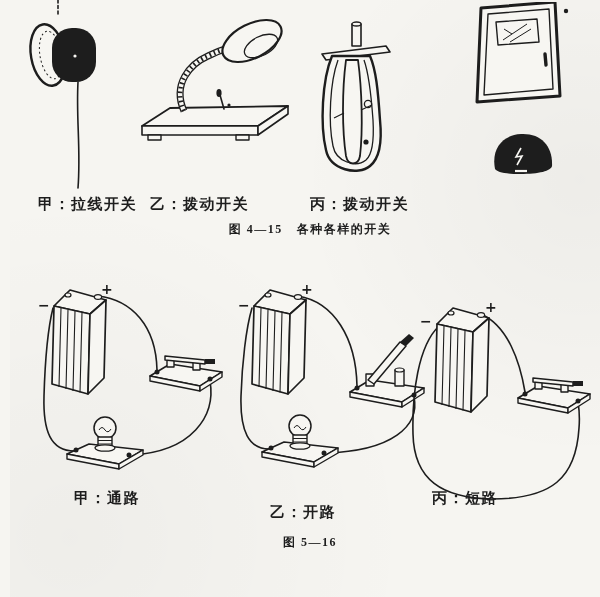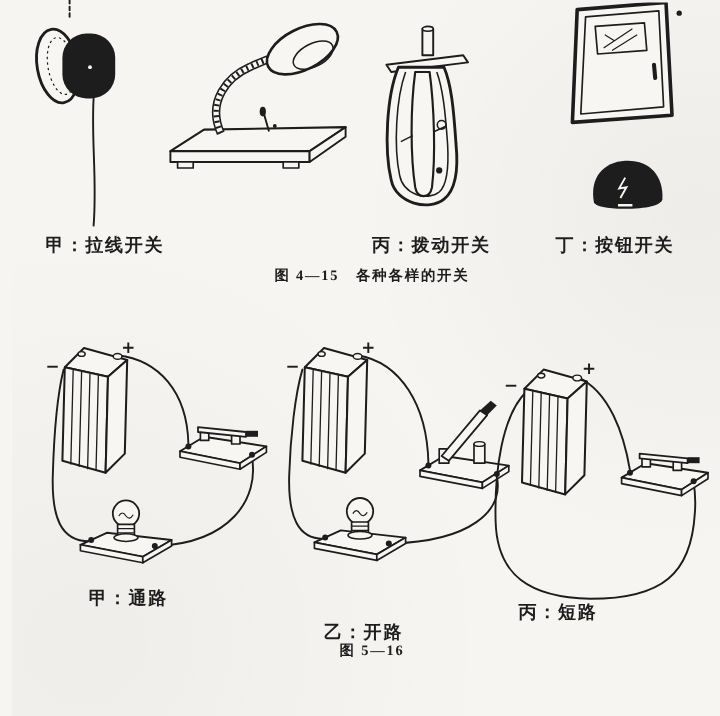--- a/index.html
+++ b/index.html
@@ -102,22 +102,22 @@
       <circle cx="101" cy="9" r="2.2" class="inkfill"></circle>
     </g>
     <g>
       <path d="M30 167 C26 146 38 133 56 132 C76 131 88 144 87 164 C86 169 74 172 55 172 C40 172 32 170 30 167 Z" class="inkfill"></path>
       <polyline points="56,146 51,155 57,154 52,163" fill="none" stroke="#f7f6f2" stroke-width="1.6"></polyline>
       <path d="M50 169 L62 169" stroke="#f7f6f2" stroke-width="2.2"></path>
     </g>
   </svg>
 
   <div class="lbl" style="left:28px;top:195px">甲：拉线开关</div>
+  <div class="lbl" style="left:140px;top:195px">乙：拨动开关</div>
   <div class="lbl" style="left:300px;top:195px">丙：拨动开关</div>
-  <div class="lbl" style="left:453px;top:195px">丁：按钮开关</div>
 
   <div class="caption" style="top:221px">
     <span>图 4—15</span><span class="gap">各种各样的开关</span>
   </div>
 
   <svg style="left:0;top:268px" width="600" height="245" viewBox="0 0 600 245">
     <defs>
       <g id="batt">
         <polygon points="2,22 18,6 54,16 38,30" class="paper ol" stroke-width="1.7"></polygon>
         <ellipse cx="16" cy="11" rx="3" ry="2" class="paper ol" stroke-width="1.2"></ellipse>
@@ -189,20 +189,20 @@
       <path class="wire" d="M471 46 C498 58 510 94 515 124"></path>
       <path class="wire" d="M429 58 C408 78 402 126 403 166 C404 212 432 230 482 231 C542 231 566 210 569 160 C570 148 569 140 568 134"></path>
       <use href="#batt" x="425" y="34"></use>
       <use href="#swc" x="508" y="102"></use>
       <text class="sign" x="475" y="44">+</text>
       <text class="sign" x="410" y="58">−</text>
     </g>
   </svg>
 
   <div class="lbl" style="left:64px;top:489px">甲：通路</div>
-  <div class="lbl" style="left:260px;top:518px">乙：开路</div>
-  <div class="lbl" style="left:422px;top:501px">丙：短路</div>
+  <div class="lbl" style="left:260px;top:503px">乙：开路</div>
+  <div class="lbl" style="left:422px;top:489px">丙：短路</div>
 
   <div class="caption" style="top:534px">
     <span>图 5—16</span>
   </div>
 
 </div>
 
 </body></html>

